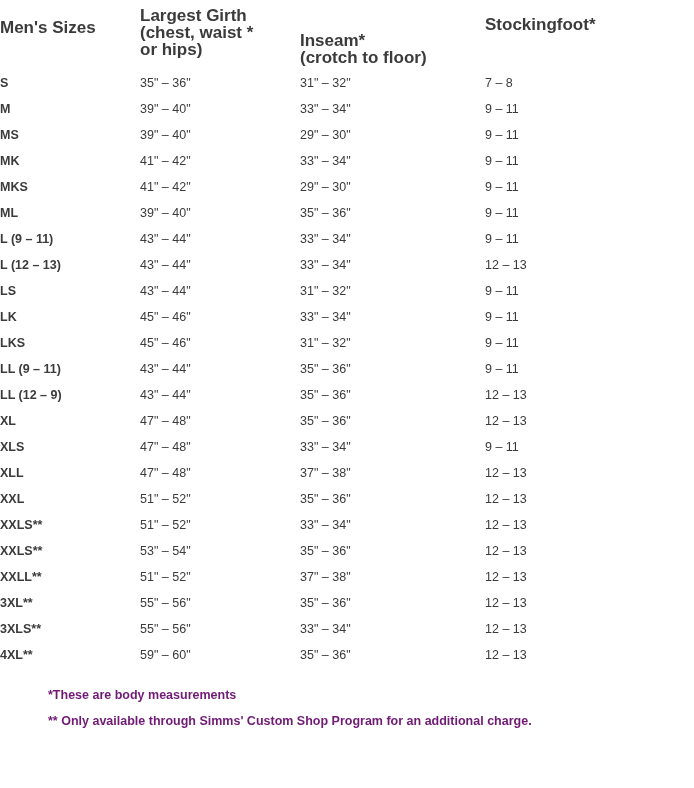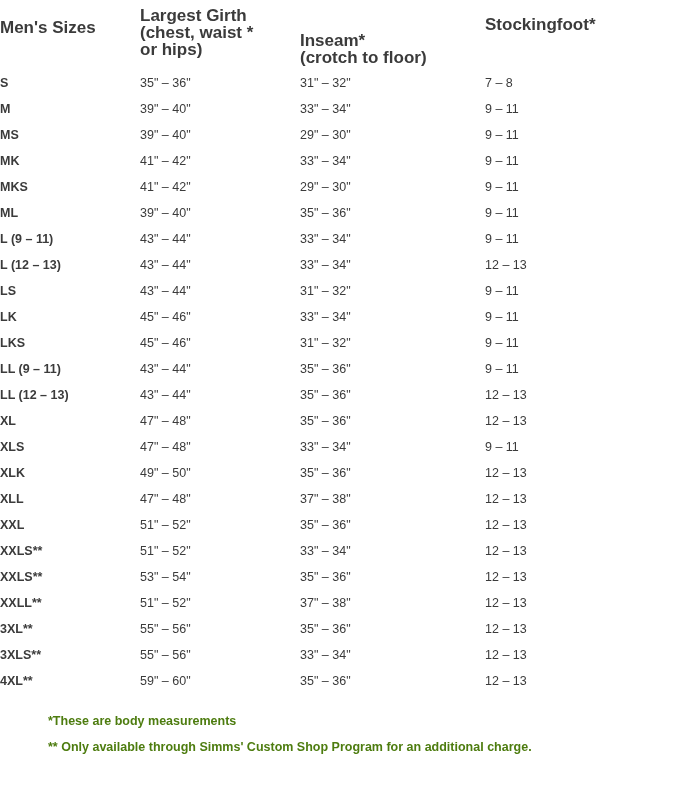--- a/index.html
+++ b/index.html
@@ -74,21 +74,21 @@
   td.col-inseam { padding-left: 8px; }
   td.col-stock { padding-left: 21px; }
 
   .notes {
     margin-top: 14px;
     padding-left: 48px;
   }
   .note {
     font-size: 12.5px;
     font-weight: bold;
-    color: #4d7c0f;
+    color: #701a75;
     line-height: 26px;
     white-space: pre;
   }
 </style>
 </head>
 <body>
 
 <div class="sheet">
 
   <table class="size-table">
@@ -192,42 +192,36 @@
           <td class="col-inseam">31" – 32"</td>
           <td class="col-stock">9 – 11</td>
         </tr>
         <tr>
           <td class="col-size">LL (9 – 11)</td>
           <td class="col-girth">43" – 44"</td>
           <td class="col-inseam">35" – 36"</td>
           <td class="col-stock">9 – 11</td>
         </tr>
         <tr>
-          <td class="col-size">LL (12 – 13)</td>
+          <td class="col-size">LL (12 – 9)</td>
           <td class="col-girth">43" – 44"</td>
           <td class="col-inseam">35" – 36"</td>
           <td class="col-stock">12 – 13</td>
         </tr>
         <tr>
           <td class="col-size">XL</td>
           <td class="col-girth">47" – 48"</td>
           <td class="col-inseam">35" – 36"</td>
           <td class="col-stock">12 – 13</td>
         </tr>
         <tr>
           <td class="col-size">XLS</td>
           <td class="col-girth">47" – 48"</td>
           <td class="col-inseam">33" – 34"</td>
           <td class="col-stock">9 – 11</td>
-        </tr>
-        <tr>
-          <td class="col-size">XLK</td>
-          <td class="col-girth">49" – 50"</td>
-          <td class="col-inseam">35" – 36"</td>
-          <td class="col-stock">12 – 13</td>
         </tr>
         <tr>
           <td class="col-size">XLL</td>
           <td class="col-girth">47" – 48"</td>
           <td class="col-inseam">37" – 38"</td>
           <td class="col-stock">12 – 13</td>
         </tr>
         <tr>
           <td class="col-size">XXL</td>
           <td class="col-girth">51" – 52"</td>

